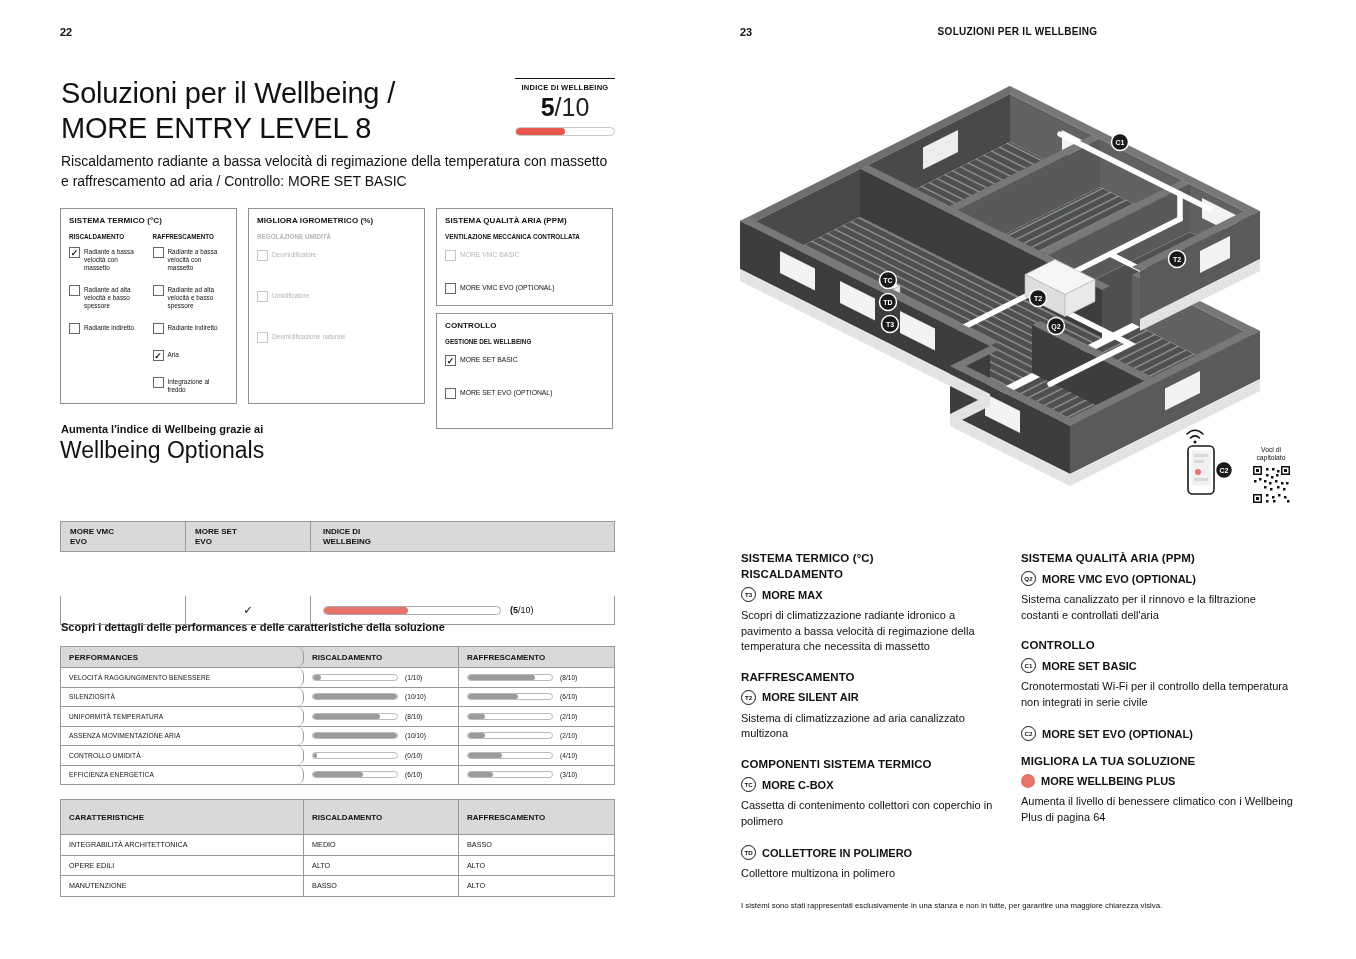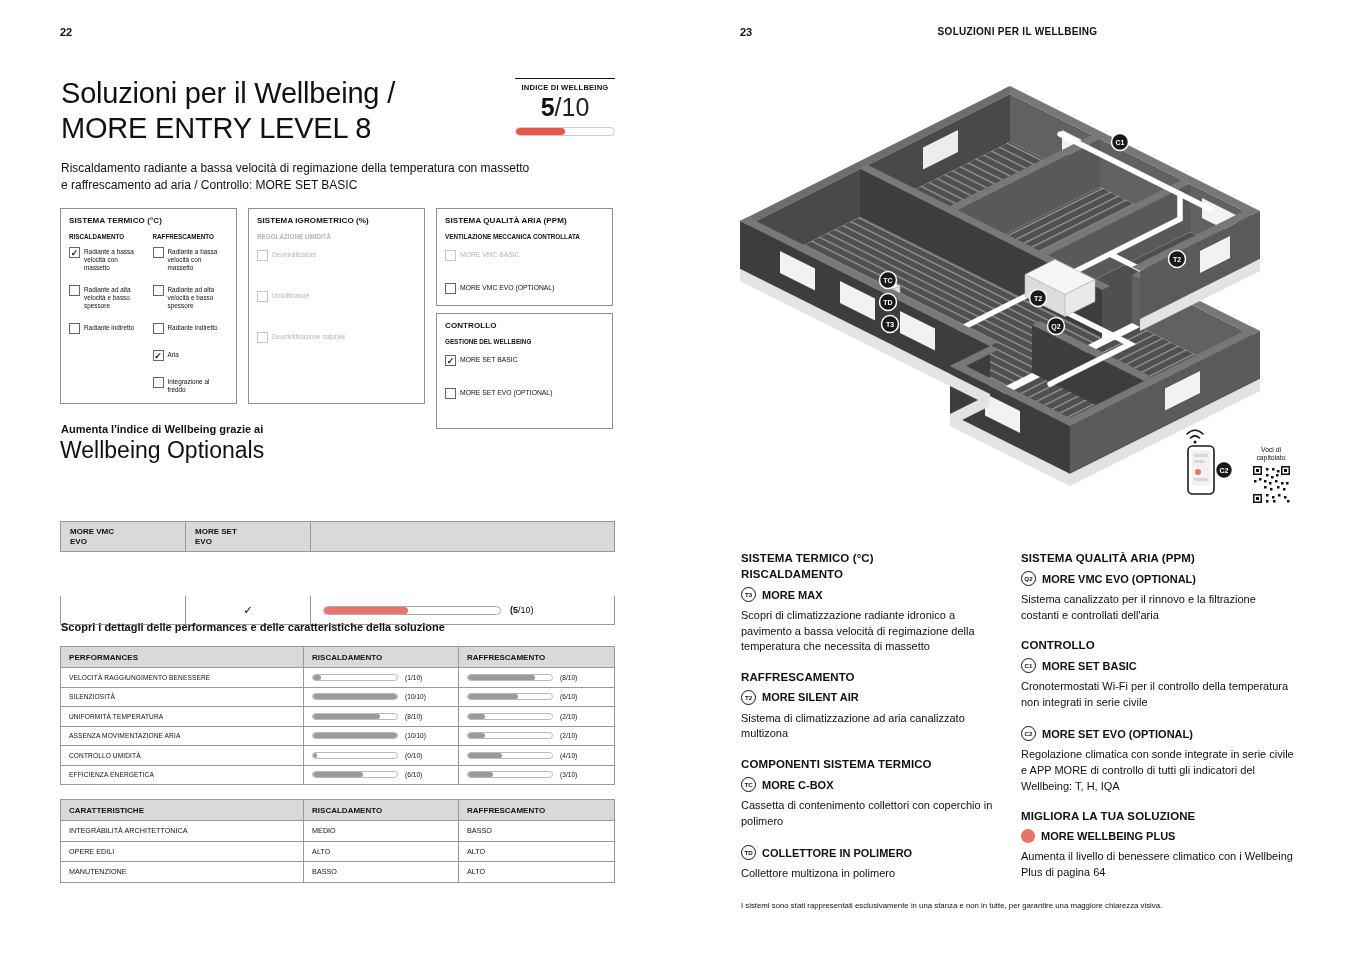--- a/index.html
+++ b/index.html
@@ -17,21 +17,21 @@
   .index-box { position:absolute; top:78px; right:0; width:100px; border-top:1.5px solid #111;
                padding-top:4px; text-align:center; }
   .index-label { font-size:7.6px; font-weight:bold; letter-spacing:0.2px; }
   .index-score { font-size:25px; margin-top:1px; }
   .index-score b { font-weight:bold; }
   .index-score span { font-weight:normal; color:#222; }
   .bar { background:#fff; border:1px solid #c9c9c9; border-radius:6px; overflow:hidden; }
   .bar .fill { height:100%; border-radius:6px; }
   .red-bar { height:9px; margin-top:5px; }
   .red-bar .fill { background:#E8554A; }
-  .subtitle { position:absolute; top:160px; left:1px; font-size:12px; line-height:1.4;
+  .subtitle { position:absolute; top:152px; left:1px; font-size:14px; line-height:1.4;
               white-space:pre-line; }
 
   .boxes-row { position:absolute; top:208px; left:0; width:555px; height:196px; display:flex; gap:11px; }
   .sbox { border:1px solid #8f8f8f; padding:7px 8px; background:#fff; }
   .sbox-w { width:177px; height:196px; }
   .box-col { display:flex; flex-direction:column; gap:7px; width:177px; }
   .box-col .sbox { width:177px; }
   .sbox-aria { height:98px; }
   .sbox-controllo { flex:1; }
   .sbox-title { font-size:8px; font-weight:bold; margin-bottom:8px; letter-spacing:0.1px; }
@@ -66,31 +66,31 @@
   .opt-bar .fill { background:#E8736B; }
   .opt-val { font-size:9px; }
   .opt-val b { font-weight:bold; }
 
   .details-intro { position:absolute; top:621px; left:1px; font-size:11px; font-weight:bold; }
 
   .pf-table { position:absolute; top:646px; left:0; width:555px; }
   .pf-row { display:flex; border:1px solid #999; border-top:none; height:19.5px; background:#fff; }
   .pf-row.header { border-top:1px solid #999; background:#d9d9d9; height:22px; }
   .pf-c1 { width:244px; border-right:1px solid #999; padding:0 8px; display:flex; align-items:center;
-           font-size:6.6px; letter-spacing:0.1px; }
+           font-size:6.6px; letter-spacing:0.1px;border-radius:7px; }
   .pf-c2, .pf-c3 { width:155.5px; padding:0 8px; display:flex; align-items:center; gap:7px; }
   .pf-c2 { border-right:1px solid #999; }
   .pf-row.header .pf-c1, .pf-row.header .pf-c2, .pf-row.header .pf-c3 { font-size:8px; font-weight:bold; }
   .minibar { width:86px; height:7px; border:1px solid #b9b9b9; border-radius:4px; background:#fff; overflow:hidden; }
   .minibar .fill { height:100%; background:#9b9b9b; border-radius:4px; min-width:4px; }
   .pf-val { font-size:6.6px; }
 
   .ch-table { position:absolute; top:799px; left:0; width:555px; }
   .ch-row { display:flex; border:1px solid #999; border-top:none; height:20.5px; background:#fff; }
-  .ch-row.header { border-top:1px solid #999; background:#d9d9d9; height:22px; }
+  .ch-row.header { border-top:1px solid #999; background:#d9d9d9; height:36px; }
   .ch-c1 { width:244px; border-right:1px solid #999; padding:0 8px; display:flex; align-items:center; font-size:7.2px; }
   .ch-c2, .ch-c3 { width:155.5px; padding:0 8px; display:flex; align-items:center; font-size:7.2px; }
   .ch-c2 { border-right:1px solid #999; }
   .ch-row.header .ch-c1, .ch-row.header .ch-c2, .ch-row.header .ch-c3 { font-size:8px; font-weight:bold; }
 
   
   .rp-header { position:absolute; top:26px; left:0; width:100%; text-align:center; font-size:10px;
                font-weight:bold; letter-spacing:0.3px; }
   .house-wrap { position:absolute; top:84px; left:0; width:555px; height:430px; }
 
@@ -166,21 +166,21 @@
             </div>
           <div class="cb-item">
             <span class="cb"></span>
             <span class="cb-label">Integrazione al freddo</span>
             </div>
         </div>
       </div>
     </div>
 
     <div class="sbox sbox-w igro">
-      <div class="sbox-title">SISTEMA IGROMETRICO (%)</div>
+      <div class="sbox-title">MIGLIORA IGROMETRICO (%)</div>
       <div class="sbox-sub gray">REGOLAZIONE UMIDITÀ</div>
       <div class="cb-item muted">
         <span class="cb"></span>
         <span class="cb-label">Deumidificatore</span>
         </div>
       <div class="cb-item muted">
         <span class="cb"></span>
         <span class="cb-label">Umidificatore</span>
         </div>
       <div class="cb-item muted">
@@ -219,20 +219,22 @@
 
   <div class="opt-intro">Aumenta l'indice di Wellbeing grazie ai</div>
   <div class="opt-title">Wellbeing Optionals</div>
 
   <div class="opt-table">
     <div class="opt-row header">
       <div class="opt-c1">MORE VMC
 EVO</div>
       <div class="opt-c2">MORE SET
 EVO</div>
+      <div class="opt-c3">INDICE DI
+WELLBEING</div>
     </div>
     <div class="opt-row">
       <div class="opt-c1 opt-check"></div>
       <div class="opt-c2 opt-check">✓</div>
       <div class="opt-c3">
         <div class="bar opt-bar">
             <div class="fill" style="width: 48%;"></div>
           </div>
         <div class="opt-val"><b>(5</b><span>/10)</span></div>
       </div>
@@ -599,21 +601,20 @@
     <div class="item-head">
       <span class="badge">C1</span>
       <span class="item-title">MORE SET BASIC</span>
     </div>
     <div class="item-desc">Cronotermostati Wi-Fi per il controllo della temperatura non integrati in serie civile</div>
 
     <div class="item-head gap-lg">
       <span class="badge">C2</span>
       <span class="item-title">MORE SET EVO (OPTIONAL)</span>
     </div>
-    <div class="item-desc">Regolazione climatica con sonde integrate in serie civile e APP MORE di controllo di tutti gli indicatori del Wellbeing: T, H, IQA</div>
 
     <div class="sec-h gap-lg">MIGLIORA LA TUA SOLUZIONE</div>
     <div class="item-head">
       <span class="red-dot"></span>
       <span class="item-title">MORE WELLBEING PLUS</span>
     </div>
     <div class="item-desc">Aumenta il livello di benessere climatico con i Wellbeing Plus di pagina 64</div>
   </div>
 
   <div class="footnote">I sistemi sono stati rappresentati esclusivamente in una stanza e non in tutte, per garantire una maggiore chiarezza visiva.</div>

